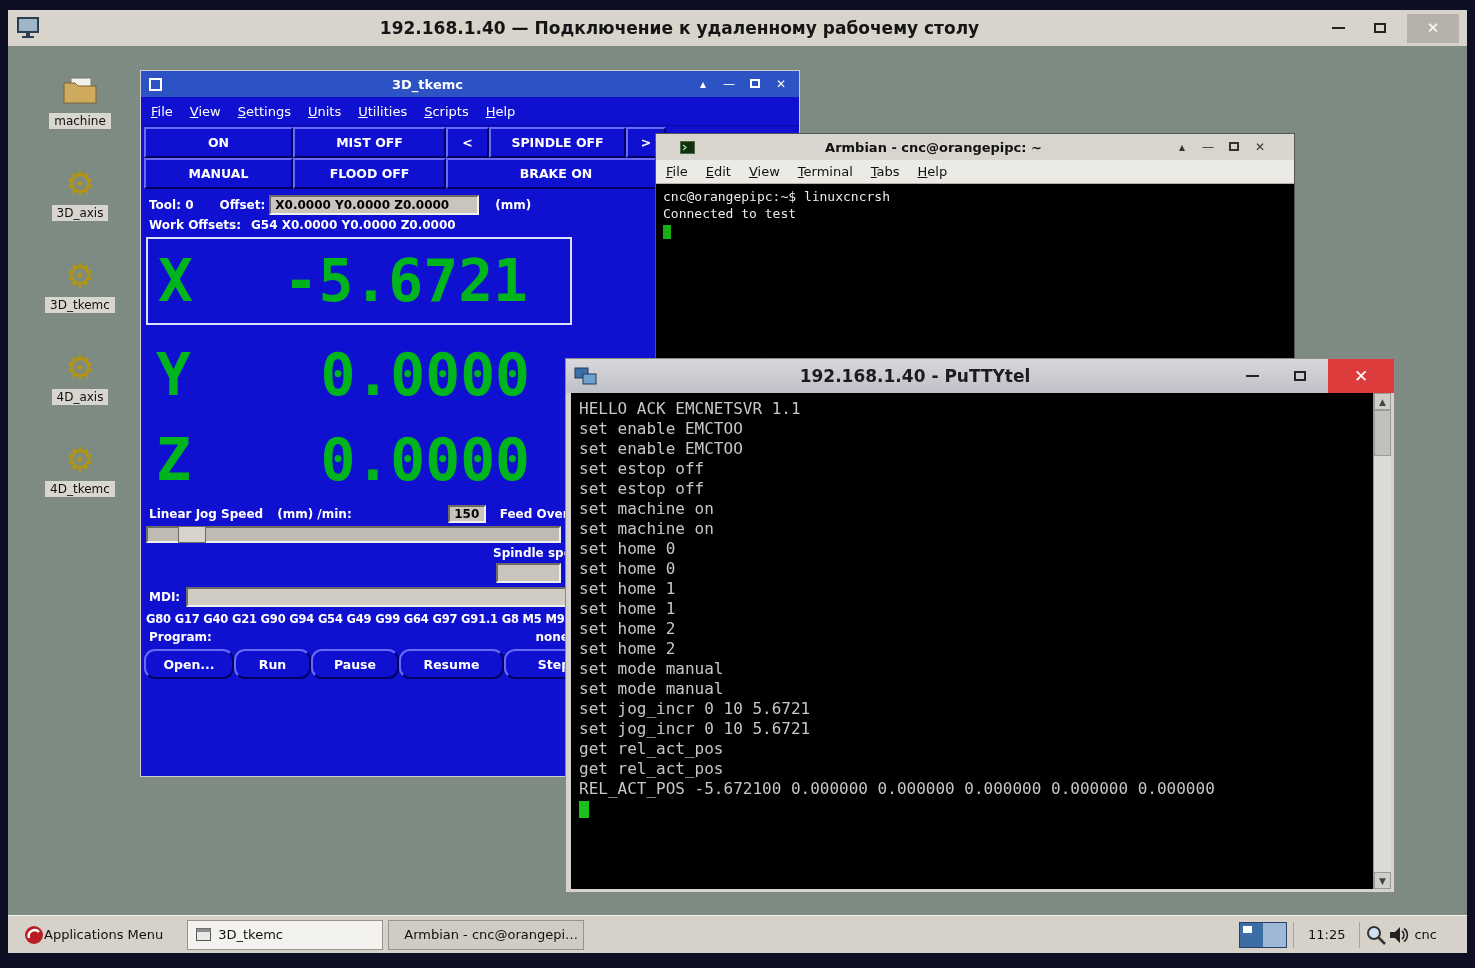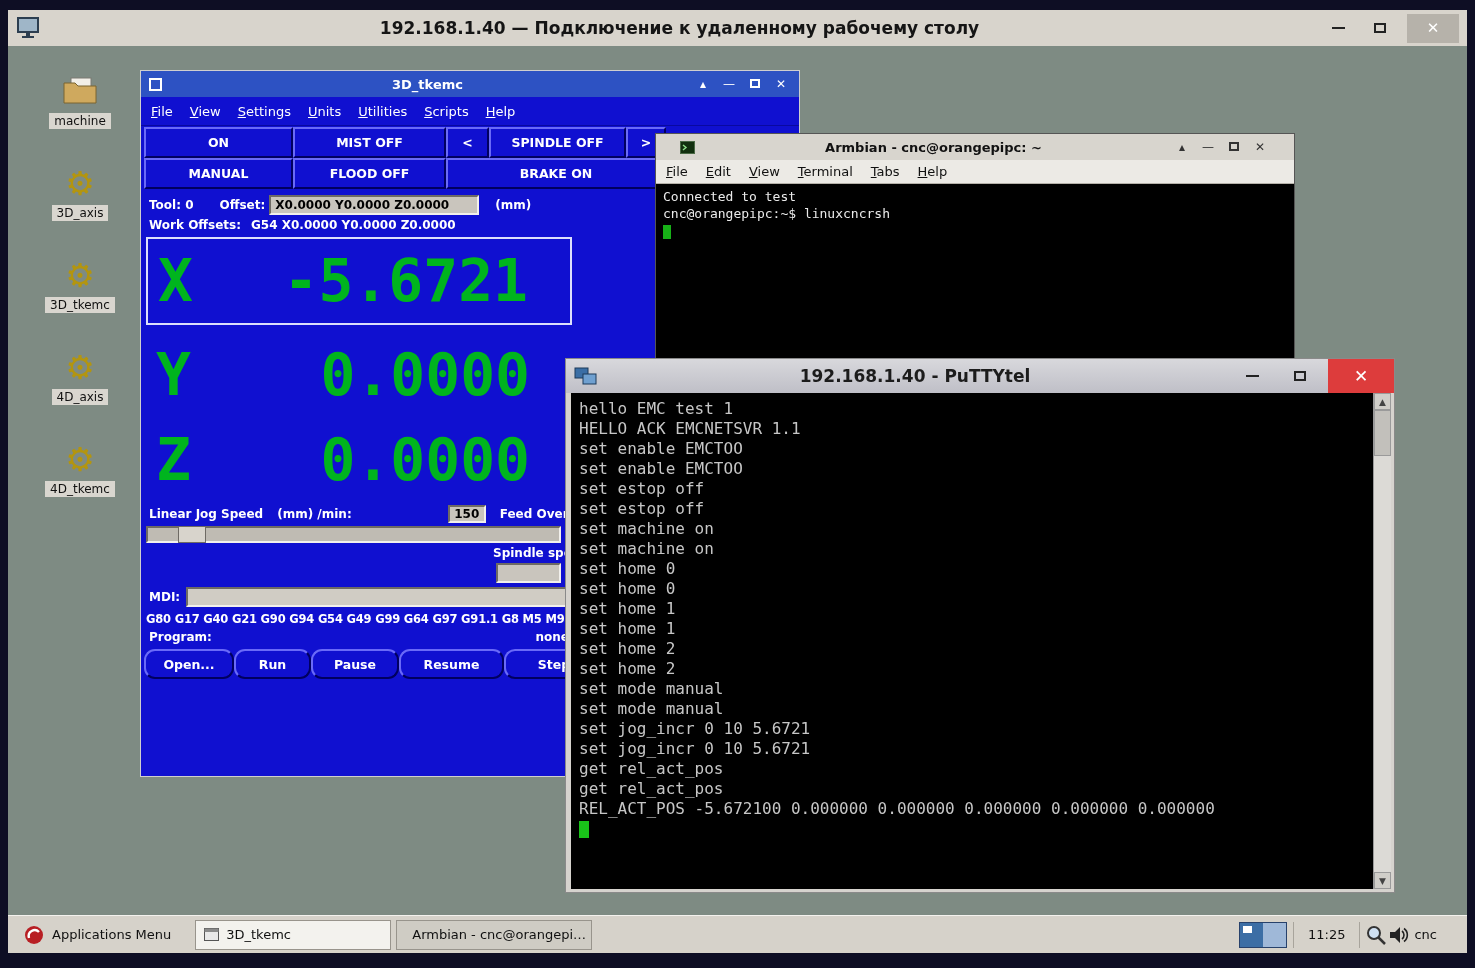--- a/index.html
+++ b/index.html
@@ -58,21 +58,21 @@
   .pt-text { position:absolute; left:8px; top:6px; right:22px; }
   .pline { height:20px; white-space:pre; font:16px/20px "DejaVu Sans Mono","Liberation Mono",monospace; color:#c6c6c6; }
   .pt-cursor { display:inline-block; width:10px; height:17px; background:#19c219; margin-top:2px; }
   .pt-scroll { position:absolute; right:0; top:0; width:18px; height:100%; background:#dcdad6; border-left:1px solid #9a9a9a; }
   .pt-arrow { height:17px; display:flex; align-items:center; justify-content:center; font-size:9px; color:#444; background:#d0cec9; border:1px solid #9a9a9a; }
   .pt-thumb { position:absolute; left:0; top:17px; width:100%; height:46px; background:#c2c0bb; border:1px solid #9a9a9a; }
   .pt-arrow-down { position:absolute; bottom:0; left:0; right:0; }
 
   
   .taskbar { position:absolute; left:0; bottom:0; width:100%; height:38px; background:#d6d2ca; border-top:1px solid #f4f2ee; display:flex; align-items:center; padding:0 6px; }
-  .apps-btn { display:flex; align-items:center; gap:8px; height:32px; padding:0 10px; font-size:13px; color:#111; }
+  .apps-btn { display:flex; align-items:center; height:32px; padding:0 10px; font-size:13px; color:#111; }
   .task-btn { width:196px; height:30px; margin-left:5px; border:1px solid #98948c; background:#cfccc4; display:flex; align-items:center; gap:7px; padding:0 8px; font-size:13px; color:#111; white-space:nowrap; overflow:hidden; }
   .task-active { background:#f3f2ee; }
   .tb-sep { width:1px; height:26px; background:#a8a49c; margin:0 6px; }
   .pager { width:48px; height:26px; display:flex; border:1px solid #27416b; }
   .pager-cell1 { width:24px; height:100%; background:#3c6ea5; position:relative; }
   .pager-cell1 .mini { position:absolute; left:3px; top:3px; width:9px; height:7px; background:#fff; }
   .pager-cell2 { width:24px; height:100%; background:#9fb8d8; }
   .clock { font-size:13px; color:#111; margin:0 8px; }
   .tray-txt { font-size:13px; color:#111; margin:0 24px 0 4px; }
   .spacer { flex:1; }
@@ -230,22 +230,22 @@
         </div>
         <div class="term-menubar">
           <span class="term-menu-item">File</span>
           <span class="term-menu-item">Edit</span>
           <span class="term-menu-item">View</span>
           <span class="term-menu-item">Terminal</span>
           <span class="term-menu-item">Tabs</span>
           <span class="term-menu-item">Help</span>
         </div>
         <div class="term-body">
+          <div>cnc@orangepipc:~$ linuxcncrsh</div>
           <div>Connected to test</div>
-          <div>cnc@orangepipc:~$ linuxcncrsh</div>
           <div><span class="cursor-green"></span></div>
         </div>
       </div>
 
       <div class="putty">
         <div class="pt-titlebar">
           <svg width="24" height="20" viewBox="0 0 24 20">
             <rect x="1" y="2" width="13" height="10" fill="#3a6ea5" stroke="#1c3a5a"></rect>
             <rect x="9" y="8" width="13" height="10" fill="#6fa0d0" stroke="#1c3a5a"></rect>
           </svg>
@@ -255,21 +255,20 @@
             </div>
           <div class="pt-btn">
               <span class="winglyph-max"></span>
             </div>
           <div class="pt-close">
               <span>✕</span>
             </div>
         </div>
         <div class="pt-client">
           <div class="pt-text">
-            <div class="pline">hello EMC test 1</div>
             <div class="pline">HELLO ACK EMCNETSVR 1.1</div>
             <div class="pline">set enable EMCTOO</div>
             <div class="pline">set enable EMCTOO</div>
             <div class="pline">set estop off</div>
             <div class="pline">set estop off</div>
             <div class="pline">set machine on</div>
             <div class="pline">set machine on</div>
             <div class="pline">set home 0</div>
             <div class="pline">set home 0</div>
             <div class="pline">set home 1</div>

